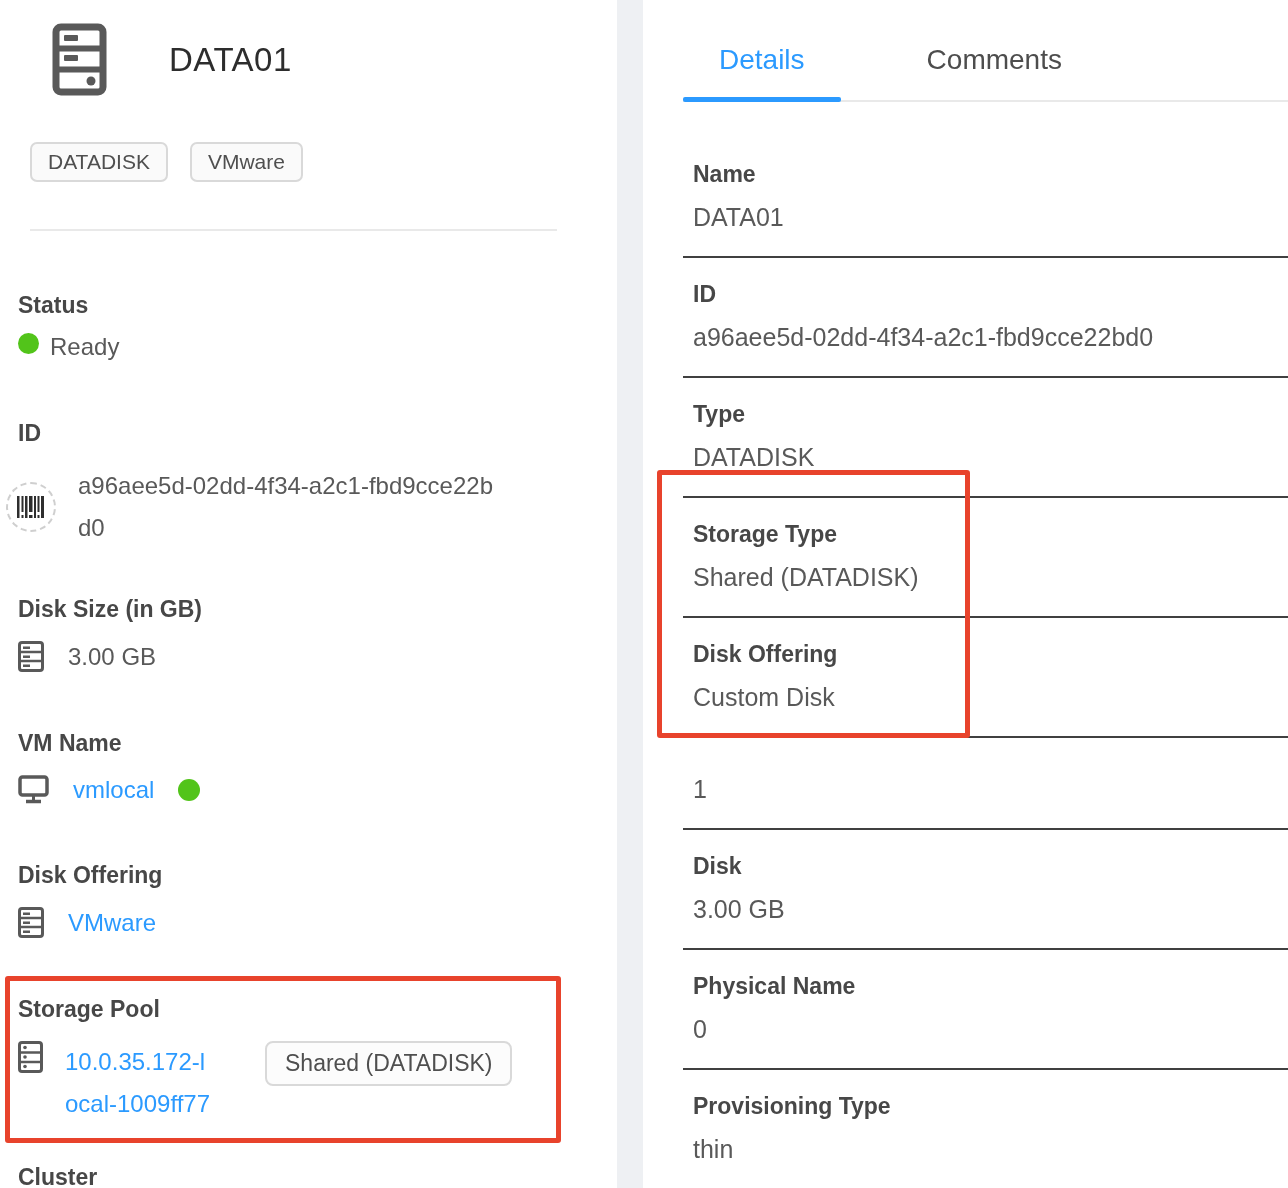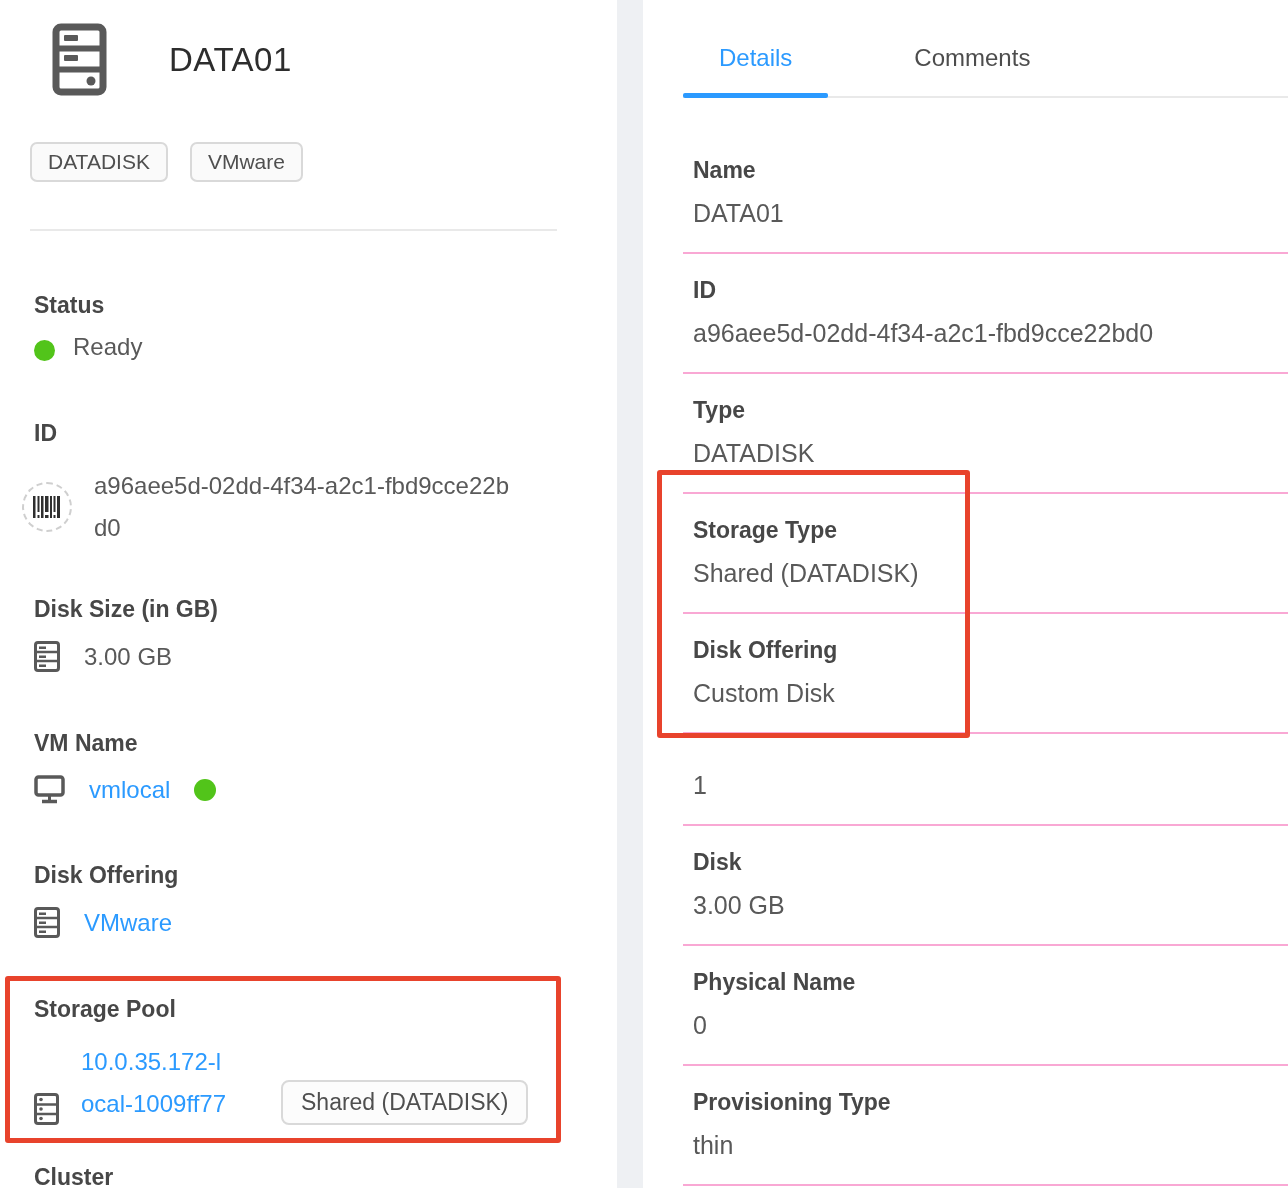--- a/index.html
+++ b/index.html
@@ -14,65 +14,65 @@
   
   .left-panel{width:617px;background:#fff;position:relative;flex:none;}
   .lp-header{display:flex;align-items:center;margin:23px 0 0 52px;}
   .lp-title{margin-left:62px;font-size:33px;font-weight:500;color:#2d2d2d;letter-spacing:.5px;}
   .lp-tags{display:flex;gap:22px;margin:46px 0 0 30px;}
   .tag{
     border:2px solid #d9d9d9;border-radius:7px;background:#fafafa;
     padding:5px 16px;font-size:21px;color:#4f4f4f;line-height:26px;
   }
   .lp-divider{margin:47px 0 0 30px;width:527px;border-top:2px solid #e9e9e9;height:0;}
-  .sec{margin-left:34px;}
+  .sec{margin-left:18px;}
   .lp-label{font-size:23px;font-weight:700;color:#474747;line-height:28px;}
   .sec-status{margin-top:60px;}
-  .status-row{display:flex;align-items:flex-end;gap:18px;margin-top:14px;font-size:24px;color:#595959;}
+  .status-row{display:flex;align-items:flex-start;gap:11px;margin-top:14px;font-size:24px;color:#595959;}
   .dot{width:21px;height:21px;border-radius:50%;background:#52c41a;flex:none;}
   .sec-id{margin-top:58px;}
   .id-row{display:flex;align-items:center;gap:22px;margin-top:18px;}
   .id-circle{
     width:46px;height:46px;flex:none;margin-left:-12px;
     border:2px dashed #cfcfcf;border-radius:50%;
     display:flex;align-items:center;justify-content:center;
   }
   .id-text{width:415px;word-break:break-all;font-size:24px;line-height:42px;color:#595959;}
   .sec-disksize{margin-top:46px;}
   .icon-row{display:flex;align-items:center;gap:24px;margin-top:18px;font-size:24px;color:#595959;}
   .sec-vmname{margin-top:57px;}
   .sec-diskoffering{margin-top:57px;}
   .sec-storagepool{margin-top:57px;}
   .link{color:#2b9aff;text-decoration:none;cursor:pointer;}
-  .sp-row{display:flex;align-items:flex-end;gap:22px;margin-top:18px;}
+  .sp-row{display:flex;align-items:flex-start;gap:22px;margin-top:18px;}
   .sp-link{width:152px;word-break:break-all;font-size:24px;line-height:42px;}
   .badge{
     border:2px solid #d9d9d9;border-radius:8px;background:#fcfcfc;
     padding:7px 18px;font-size:23px;color:#4f4f4f;white-space:nowrap;margin-left:26px;
   }
   .sec-cluster{margin-top:38px;}
 
   
   .gutter{width:26px;background:#eef0f3;flex:none;}
 
   
   .right-panel{flex:1;background:#fff;position:relative;padding-left:40px;}
   .tabbar{display:flex;margin-top:30px;border-bottom:2px solid #e9e9e9;}
   .tab{
-    position:relative;font-size:24px;color:#4d4d4d;
+    position:relative;font-size:28px;color:#4d4d4d;
     padding:14px 36px 24px;cursor:pointer;
   }
   .tab.active{color:#2b9aff;}
   .tab.active::after{
     content:"";position:absolute;left:0;right:0;bottom:-2px;height:5px;
     background:#2b9aff;border-radius:2px;
   }
   .tab-details{margin-right:50px;}
   .rows{margin-top:36px;}
-  .drow{padding:22px 0 24px 10px;border-bottom:2px solid #f9a8d4;}
+  .drow{padding:22px 0 24px 10px;border-bottom:2px solid #404040;}
   .drow-label{font-size:23px;font-weight:700;color:#474747;line-height:28px;}
   .drow-value{margin-top:14px;font-size:25px;color:#595959;line-height:30px;}
 
   
   .red-box{
     position:absolute;border:5px solid #e8432c;border-radius:3px;
     pointer-events:none;z-index:5;
   }
   #red-left{left:5px;top:976px;width:546px;height:157px;}
   #red-right{left:657px;top:470px;width:303px;height:258px;}

